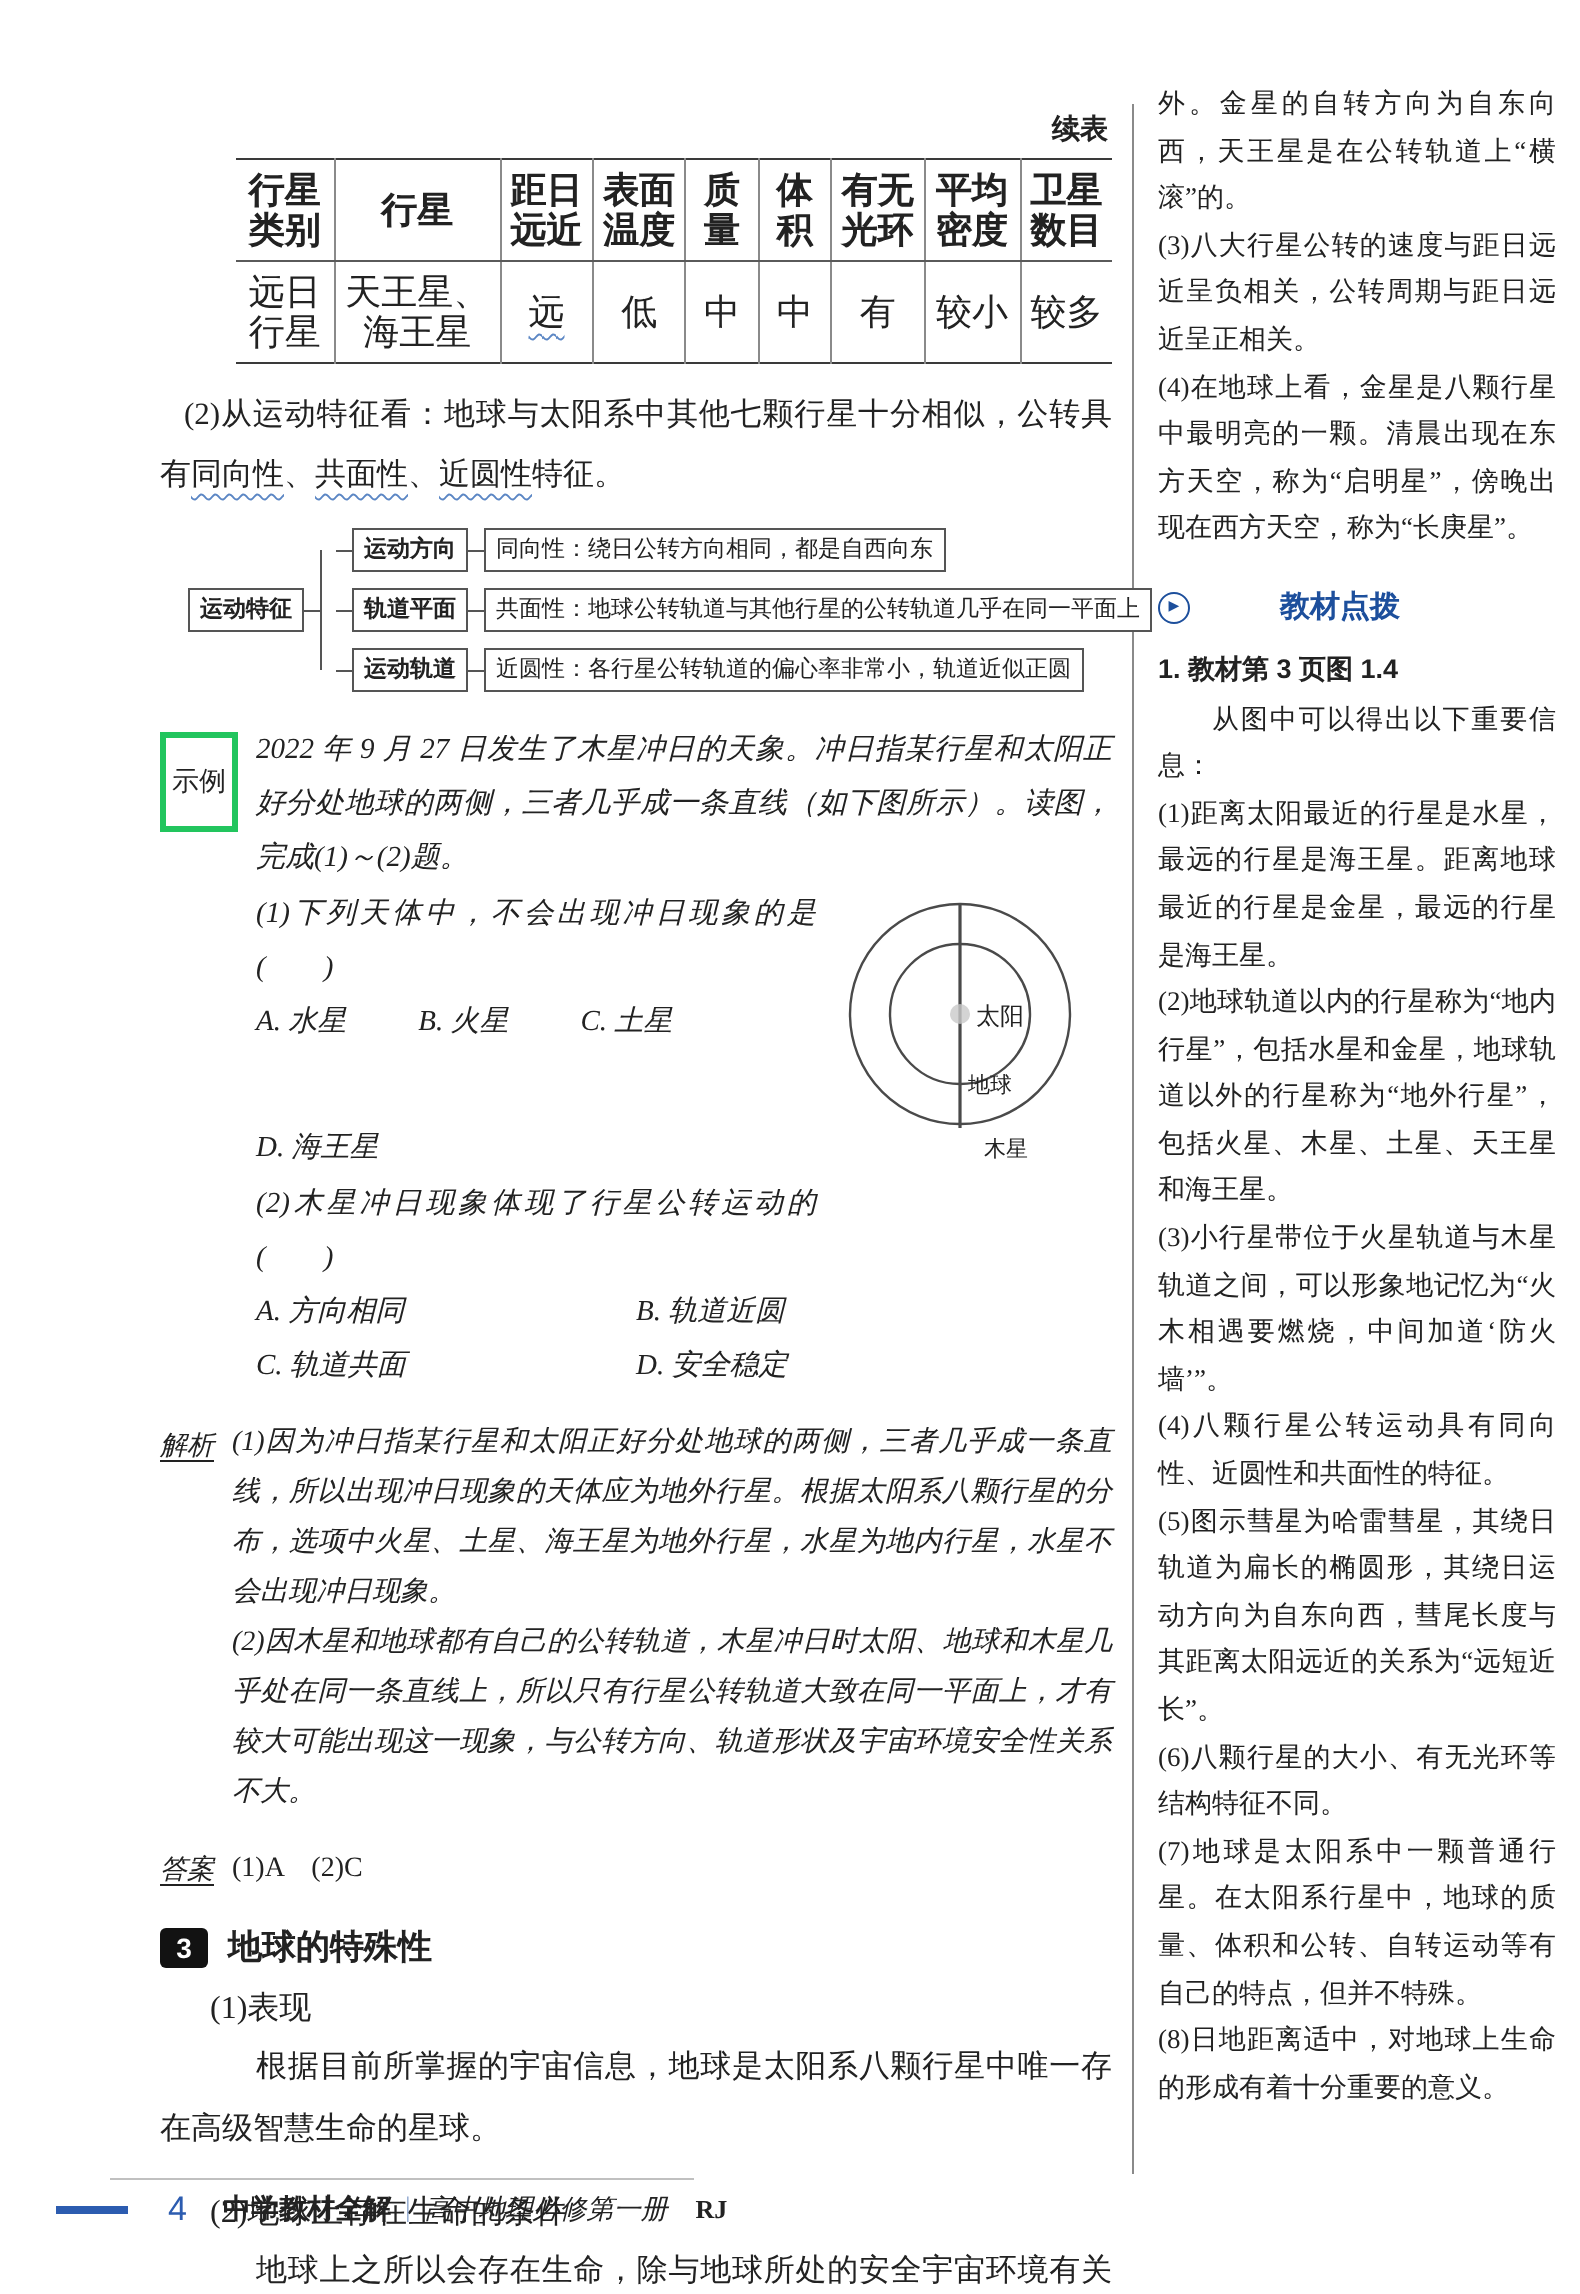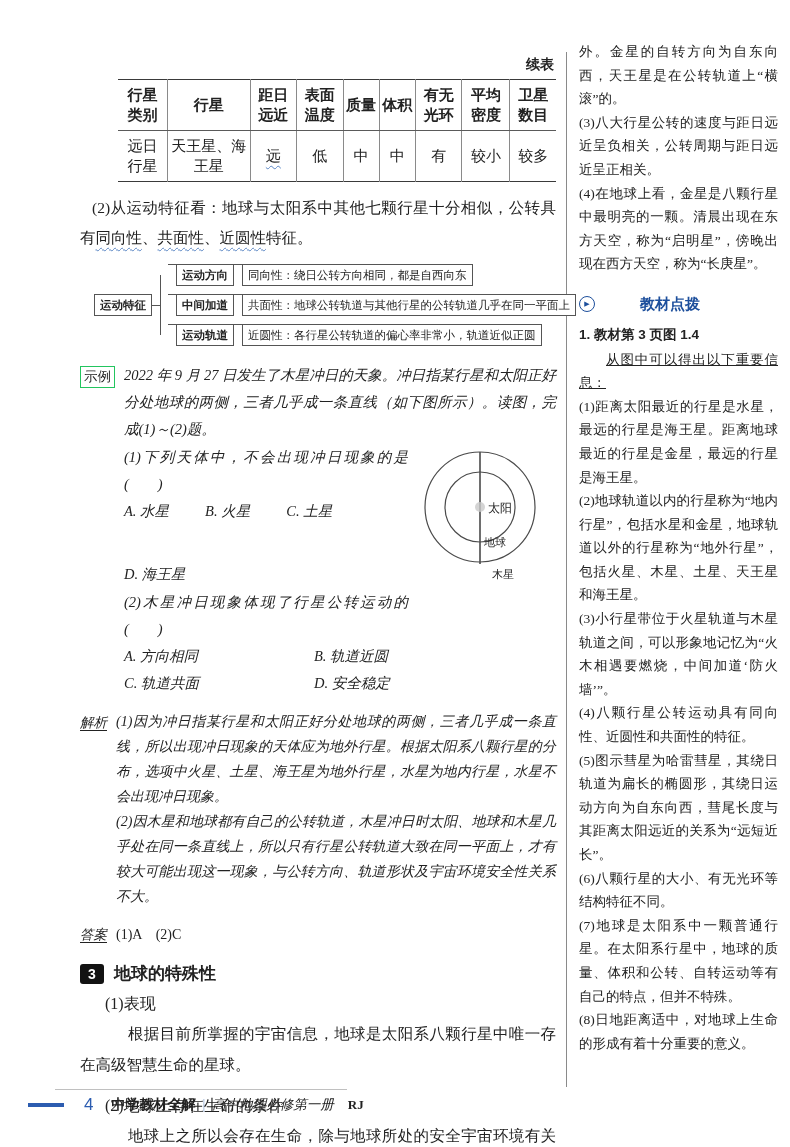--- a/index.html
+++ b/index.html
@@ -8,43 +8,43 @@
     font-family:"Liberation Serif","DejaVu Serif",serif;color:#222;
     overflow:hidden;
   }
   .col-divider{position:absolute;left:566px;top:52px;width:1px;height:1035px;background:#8a8a8a;}
 
   
   .main-col{position:absolute;left:80px;top:56px;width:476px;}
   .continued{ text-align:right;font-weight:bold;font-size:14px;margin:0 2px 5px 0;font-family:"Liberation Sans","DejaVu Sans",sans-serif;}
 
   table.t1{border-collapse:collapse;margin-left:38px;width:438px;
-    border-top:1.5px solid #3a3a3a;border-bottom:1.5px solid #3a3a3a;font-size:15px;}
+    border-top:1.5px solid #3a3a3a;border-bottom:1.5px solid #3a3a3a;font-size:18px;}
   .t1 th,.t1 td{text-align:center;vertical-align:middle;padding:5px 2px;line-height:20px;}
   .t1 th{font-weight:bold;}
   .t1 th:not(:first-child),.t1 td:not(:first-child){border-left:1px solid #8a8a8a;}
   .t1 tr:first-child th{border-bottom:1px solid #5a5a5a;}
 
   .motion-para{margin:11px 0 7px;font-size:15.5px;line-height:30px;text-indent:12px;text-align:justify;}
   .wavy{text-decoration:underline;text-decoration-style:wavy;text-decoration-color:#5b86c4;text-decoration-thickness:1px;text-underline-offset:4px;}
 
   
   .fc{display:flex;align-items:center;margin-left:14px;font-size:11.5px;line-height:16px;}
   .fc .box{border:1px solid #555;padding:2px 5px;white-space:nowrap;background:#fff;font-weight:bold;}
   .fc-hstub{width:8px;height:1px;background:#555;flex:none;}
   .fc-rows{display:flex;flex-direction:column;position:relative;padding-left:8px;}
   .fc-rows::before{content:"";position:absolute;left:0;top:15px;bottom:15px;width:1px;background:#555;}
-  .fc-row{display:flex;align-items:flex-start;margin:4px 0;}
+  .fc-row{display:flex;align-items:center;margin:4px 0;}
   .fc-row::before{content:"";width:8px;height:1px;background:#555;flex:none;}
   .fc-row .desc{font-weight:normal;}
 
   
   .labeled{display:flex;margin-top:12px;}
   .lab{flex:none;margin-right:9px;font-size:13.5px;height:20px;line-height:20px;margin-top:4px;font-style:italic;}
-  .lab.boxed{border:1px solid #22c55e;padding:0 3px;font-style:normal;}
+  .lab.boxed{border:3px solid #22c55e;padding:12px 3px;font-style:normal;}
   .lab.underlined{text-decoration:underline;text-underline-offset:3px;text-align:center;}
   .lab-body{flex:1;min-width:0;}
   .example .lab-body{font-size:14.5px;line-height:27px;font-style:italic;text-align:justify;}
   .orbit-fig{float:right;width:142px;height:148px;margin:0 0 2px 6px;font-style:normal;}
   .q-line{margin-top:1px;}
   .opts4{display:flex;gap:36px;flex-wrap:wrap;}
   .opts2{display:grid;grid-template-columns:190px 1fr;}
 
   .analysis .lab-body{font-size:14px;line-height:25px;font-style:italic;text-align:justify;}
   .answer .lab-body{font-size:14px;line-height:27px;}
@@ -65,21 +65,21 @@
 
   
   .right-col{position:absolute;left:579px;top:40px;width:199px;font-size:13.5px;line-height:23.6px;text-align:justify;}
   .right-col p{margin:0;}
   .tip-header{display:flex;align-items:center;color:#1d4f9c;font-weight:bold;
     font-family:"Liberation Sans","DejaVu Sans",sans-serif;font-size:15px;margin:16px 0 8px;gap:40px;}
   .play-icon{flex:none;width:14px;height:14px;border:1.5px solid #1d4f9c;border-radius:50%;
     display:inline-flex;align-items:center;justify-content:center;margin-right:5px;
     font-size:7px;color:#1d4f9c;line-height:1;}
   .tip-sub{font-weight:bold;font-family:"Liberation Sans","DejaVu Sans",sans-serif;font-size:13.5px;line-height:22px;margin-bottom:2px;}
-  .tip-intro{text-indent:2em;text-decoration:underline;}
+  .tip-intro{text-indent:2em;}
 
   
   .footer-rule{position:absolute;left:55px;top:1089px;width:292px;height:1px;background:#c0c0c0;}
   .footer{position:absolute;left:28px;top:1095px;display:flex;align-items:center;height:20px;}
   .footer-dash{width:36px;height:4px;background:#2c5cb0;margin-right:20px;}
   .footer-num{color:#2c5cb0;font-size:17px;font-family:"Liberation Sans","DejaVu Sans",sans-serif;margin-right:18px;}
   .footer-brand{font-weight:bold;font-size:14px;font-family:"Liberation Sans","DejaVu Sans",sans-serif;}
   .footer-sep{color:#8fa8cf;margin:0 7px;font-size:14px;}
   .footer-book{font-style:italic;font-size:13.5px;}
   .footer-rj{margin-left:14px;font-weight:bold;font-size:13px;}
@@ -127,21 +127,21 @@
   <div class="fc">
     <div class="box">运动特征</div>
     <div class="fc-hstub"></div>
     <div class="fc-rows">
       <div class="fc-row">
         <div class="box">运动方向</div>
         <div class="fc-hstub"></div>
         <div class="box desc">同向性：绕日公转方向相同，都是自西向东</div>
       </div>
       <div class="fc-row">
-        <div class="box">中间加道</div>
+        <div class="box">轨道平面</div>
         <div class="fc-hstub"></div>
         <div class="box desc">共面性：地球公转轨道与其他行星的公转轨道几乎在同一平面上</div>
       </div>
       <div class="fc-row">
         <div class="box">运动轨道</div>
         <div class="fc-hstub"></div>
         <div class="box desc">近圆性：各行星公转轨道的偏心率非常小，轨道近似正圆</div>
       </div>
     </div>
   </div>

